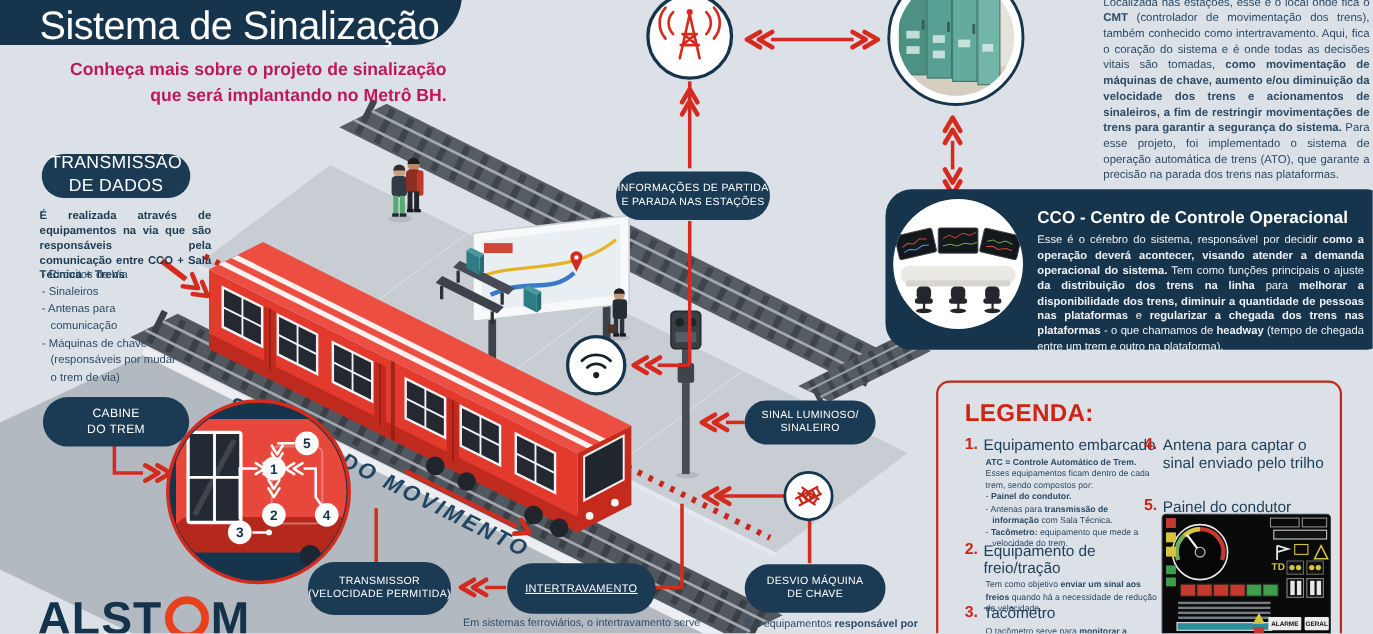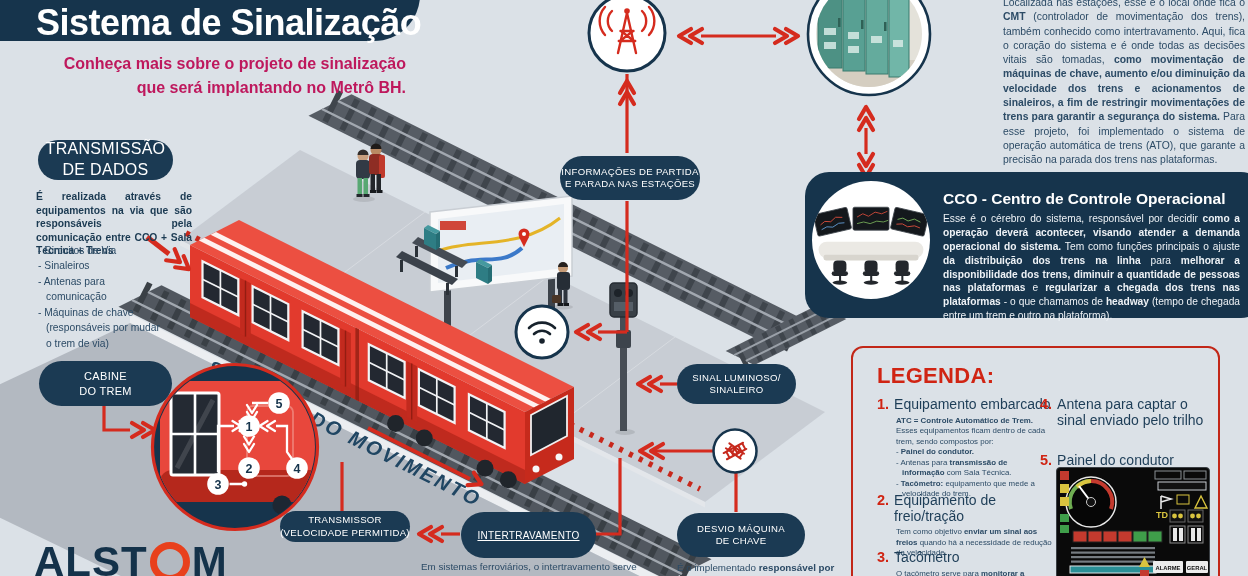--- a/index.html
+++ b/index.html
@@ -3,30 +3,30 @@
 <meta charset="utf-8">
 <style>
   html,body{margin:0;padding:0;background:#dbe1e7;}
   .stage{position:relative;width:1248px;height:576px;overflow:hidden;background:#dbe1e7;
          font-family:"Liberation Sans","DejaVu Sans",sans-serif;color:#16344c;}
   .abs{position:absolute;}
   svg{display:block;}
   
   .title-box{left:0;top:-58px;width:420px;height:99px;background:#16344c;border-radius:0 0 46px 0;}
   .title-box h1{position:absolute;left:36px;bottom:0px;margin:0;color:#fff;font-size:36px;
-                font-weight:700;letter-spacing:-0.5px;line-height:1;white-space:nowrap;}
+                font-weight:400;letter-spacing:-0.5px;line-height:1;white-space:nowrap;}
   .subtitle{left:36px;top:52px;width:370px;font-size:16px;font-weight:700;color:#be185d;line-height:1.5;white-space:pre-line;text-align:right;}
   
   .pill{background:#1b3a53;color:#fff;border-radius:30px;display:flex;align-items:center;justify-content:center;
         text-align:center;white-space:pre-line;line-height:1.3;letter-spacing:.3px;font-weight:400;}
   .pill-transmissao{left:38px;top:140px;width:135px;height:40px;font-size:16px;}
   .pill-cabine{left:39px;top:361px;width:133px;height:45px;font-size:11px;}
   .pill-info{left:560px;top:156px;width:140px;height:44px;font-size:9.6px;}
   .pill-sinal{left:677px;top:364px;width:119px;height:40px;font-size:9.6px;}
-  .pill-transmissor{left:280px;top:511px;width:130px;height:31px;font-size:9.6px;}
+  .pill-transmissor{left:280px;top:511px;width:130px;height:48px;font-size:9.6px;}
   .pill-intertrav{left:461px;top:512px;width:135px;height:46px;font-size:10px;text-decoration:underline;}
   .pill-desvio{left:677px;top:513px;width:128px;height:44px;font-size:9.6px;}
   
   .intro{left:36px;top:190px;width:156px;font-size:10.3px;font-weight:700;color:#1b3a52;text-align:justify;line-height:1.32;}
   .bullets{left:38px;top:243px;width:130px;font-size:10.3px;color:#2c4b66;line-height:1.5;}
   .bullets div{padding-left:8px;text-indent:-8px;}
   
   .sala{left:1003px;top:-4px;width:242px;font-size:10.4px;color:#2c4b66;text-align:justify;line-height:1.375;}
   
   .cco-box{left:805px;top:172px;width:460px;height:146px;background:#16344c;border-radius:24px;}
@@ -396,21 +396,21 @@
 E PARADA NAS ESTAÇÕES</div>
   <div class="abs pill pill-sinal">SINAL LUMINOSO/
 SINALEIRO</div>
   <div class="abs pill pill-transmissor">TRANSMISSOR
 (VELOCIDADE PERMITIDA)</div>
   <div class="abs pill pill-intertrav">INTERTRAVAMENTO</div>
   <div class="abs pill pill-desvio">DESVIO MÁQUINA
 DE CHAVE</div>
 
   <div class="abs caption" style="left:421px;top:561px;">Em sistemas ferroviários, o intertravamento serve</div>
-  <div class="abs caption" style="left:677px;top:562px;width:128px;text-align:center;"><span>É o implementado </span><b>responsável por</b></div>
+  <div class="abs caption" style="left:677px;top:562px;width:128px;text-align:center;"><span>É o equipamentos </span><b>responsável por</b></div>
 
   <div class="abs cco-box"></div>
   <div class="abs cco-circle">
     <svg width="118" height="118" viewBox="0 0 144 144">
       <g transform="rotate(-13 26 50)">
           <rect x="4" y="36" width="42" height="27" rx="2" fill="#14181c" stroke="#3f464d"></rect>
         <path d="M10,50 l6,-3 l7,2 l7,-4 l8,2" stroke="#cf4a3a" stroke-width="1.1" fill="none"></path>
         <path d="M10,56 l7,-2 l7,2 l8,-3 l7,1" stroke="#5d93c9" stroke-width="1.1" fill="none"></path>
         </g>
       <rect x="50" y="32" width="44" height="28" rx="2" fill="#14181c" stroke="#3f464d"></rect>

